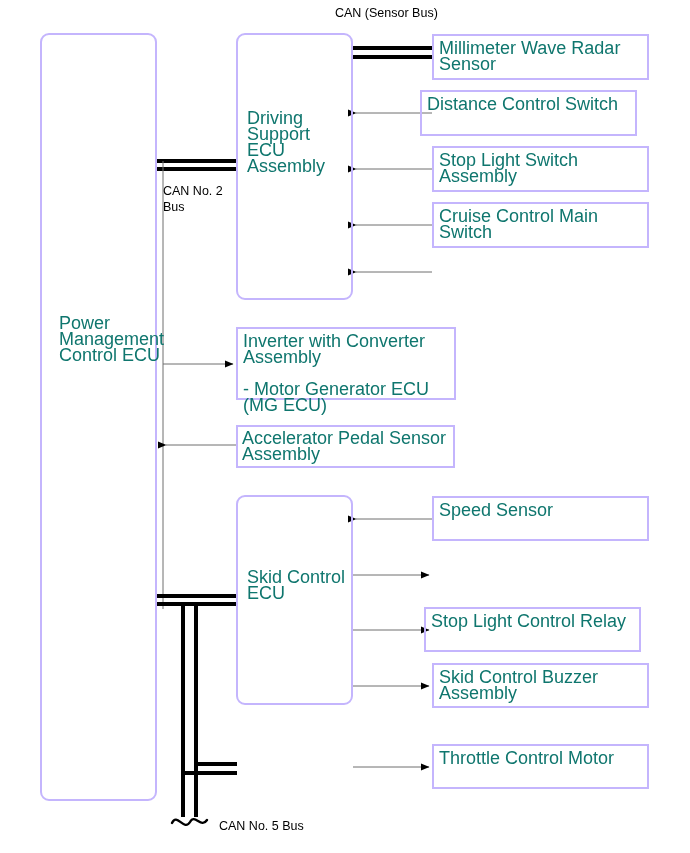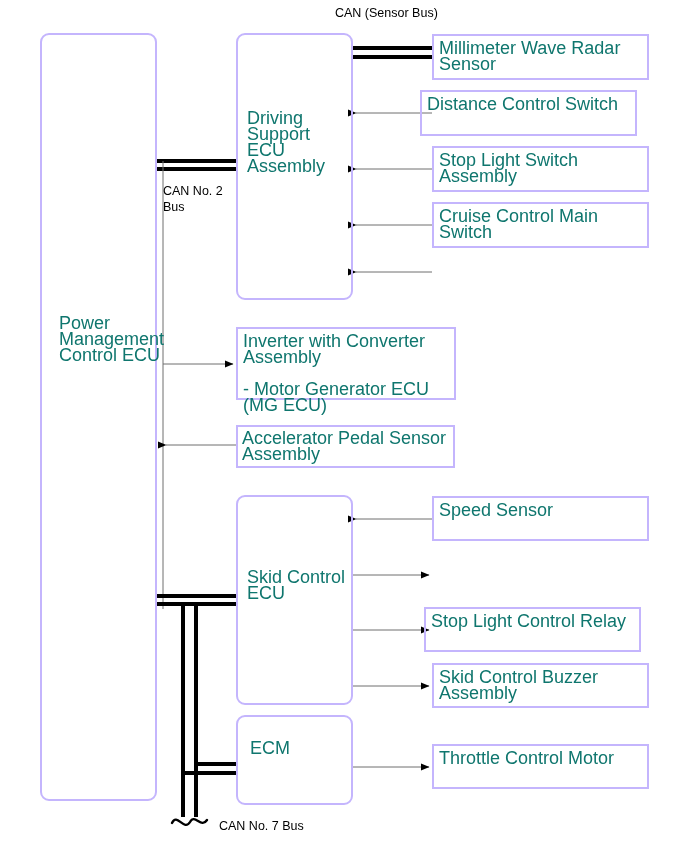--- a/index.html
+++ b/index.html
@@ -144,28 +144,25 @@
 
   <div class="node rounded" style="left:236px; top:33px; width:117px; height:267px;padding-left:8px;">
     <span class="lbl" style="left:9px; top:75px;">Driving Support
 ECU Assembly</span>
   </div>
 
   <div class="node rounded" style="left:236px; top:495px; width:117px; height:210px;padding-left:28px;">
     <span class="lbl" style="left:9px; top:72px;">Skid Control ECU</span>
   </div>
 
-  <div class="node rounded" style="left:236px; top:715px; width:117px; height:90px;">
-    <span class="lbl" style="left:12px; top:23px;">ECM</span>
-  </div>
 
   <div class="free-text" style="left:163px; top:183px;">CAN No. 2
 Bus</div>
 
-  <div class="free-text" style="left:219px; top:818px;">CAN No. 7 Bus</div>
+  <div class="free-text" style="left:219px; top:818px;">CAN No. 5 Bus</div>
 
   <div class="node" style="left:432px; top:34px; width:217px; height:46px;">
     <span class="lbl" style="left:5px; top:4px;">Millimeter Wave Radar Sensor</span>
   </div>
 
   <div class="node" style="left:420px; top:90px; width:217px; height:46px;">
     <span class="lbl" style="left:5px; top:4px;">Distance Control Switch</span>
   </div>
 
   <div class="node" style="left:432px; top:146px; width:217px; height:46px;">

